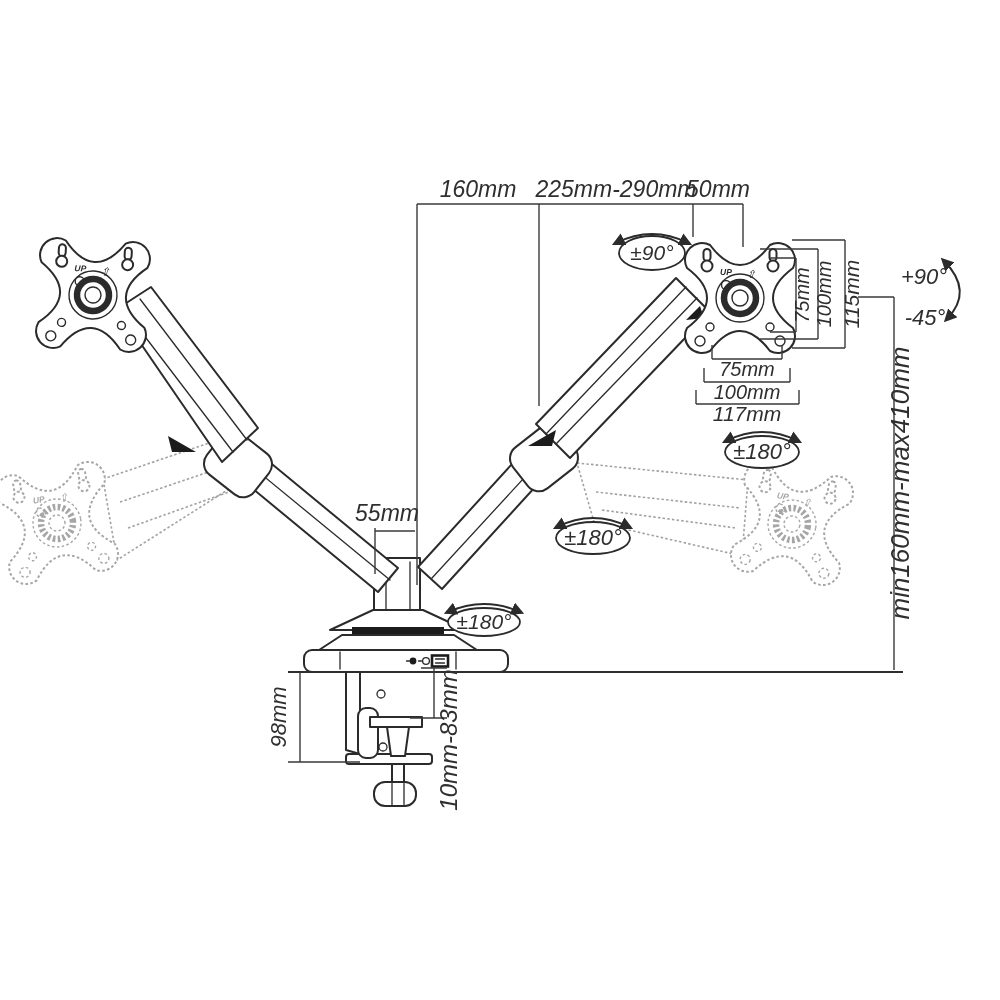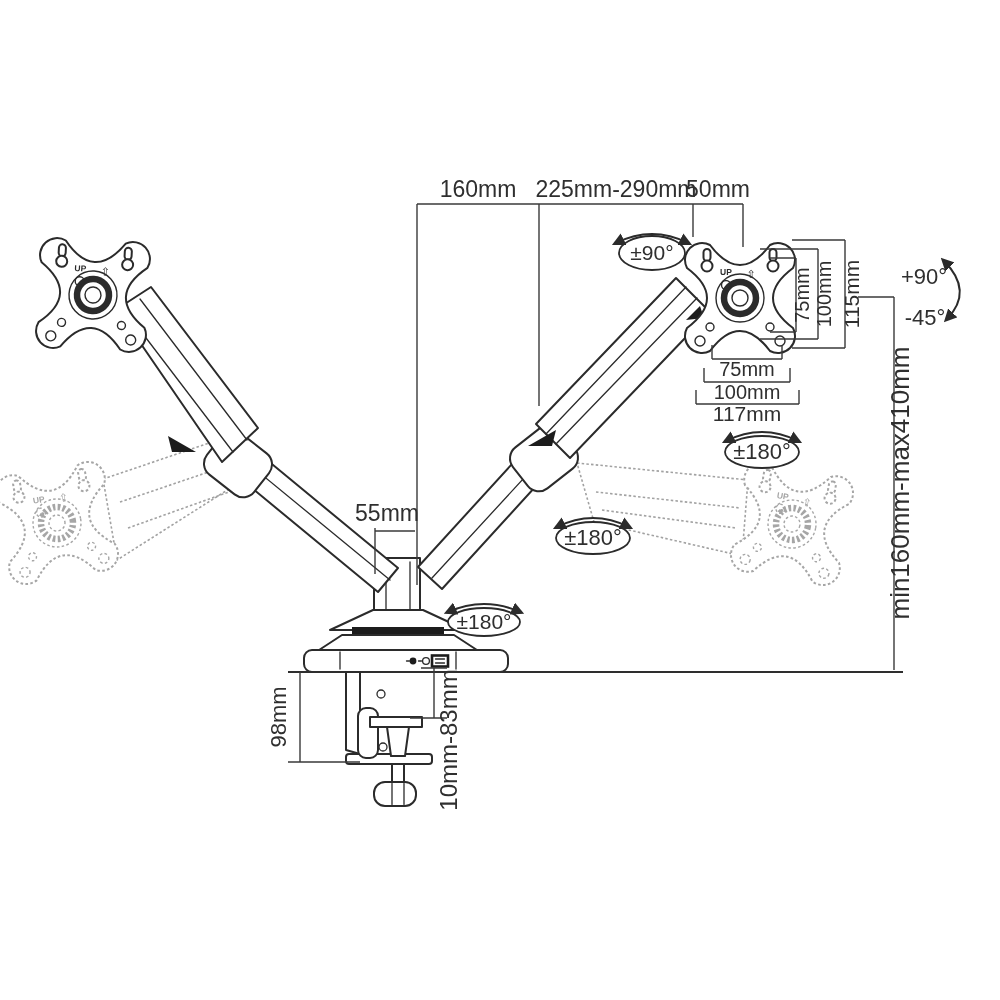--- a/index.html
+++ b/index.html
@@ -1,16 +1,16 @@
 <!DOCTYPE html>
 <html><head>
 <meta charset="utf-8">
 <style>
   html,body{margin:0;padding:0;background:#fff;}
-  #stage{position:relative;width:1000px;height:1000px;background:#ffffff;overflow:hidden;}
+  #stage{position:relative;width:1000px;height:1000px;background:#ffffff;overflow:hidden;font-style:italic;}
   svg{display:block;}
   .ln{stroke:#3a3a3a;stroke-width:1.4;fill:none;}
   .deskln{stroke:#2e2e2e;stroke-width:1.8;fill:none;}
   .ol{stroke:#2b2b2b;stroke-width:2;fill:#ffffff;stroke-linejoin:round;stroke-linecap:round;}
   .olthin{stroke:#2b2b2b;stroke-width:1.3;fill:none;stroke-linejoin:round;stroke-linecap:round;}
   .oval{stroke:#2b2b2b;stroke-width:1.8;fill:#ffffff;}
   .arc{stroke:#2b2b2b;stroke-width:2;fill:none;}
   .blk{fill:#1c1c1c;stroke:none;}
   .gh{stroke:#a2a2a2;stroke-width:1.6;fill:none;stroke-dasharray:2.5 2.2;stroke-linejoin:round;}
   .pd{stroke:currentColor;stroke-width:2;fill:#ffffff;stroke-linejoin:round;}

